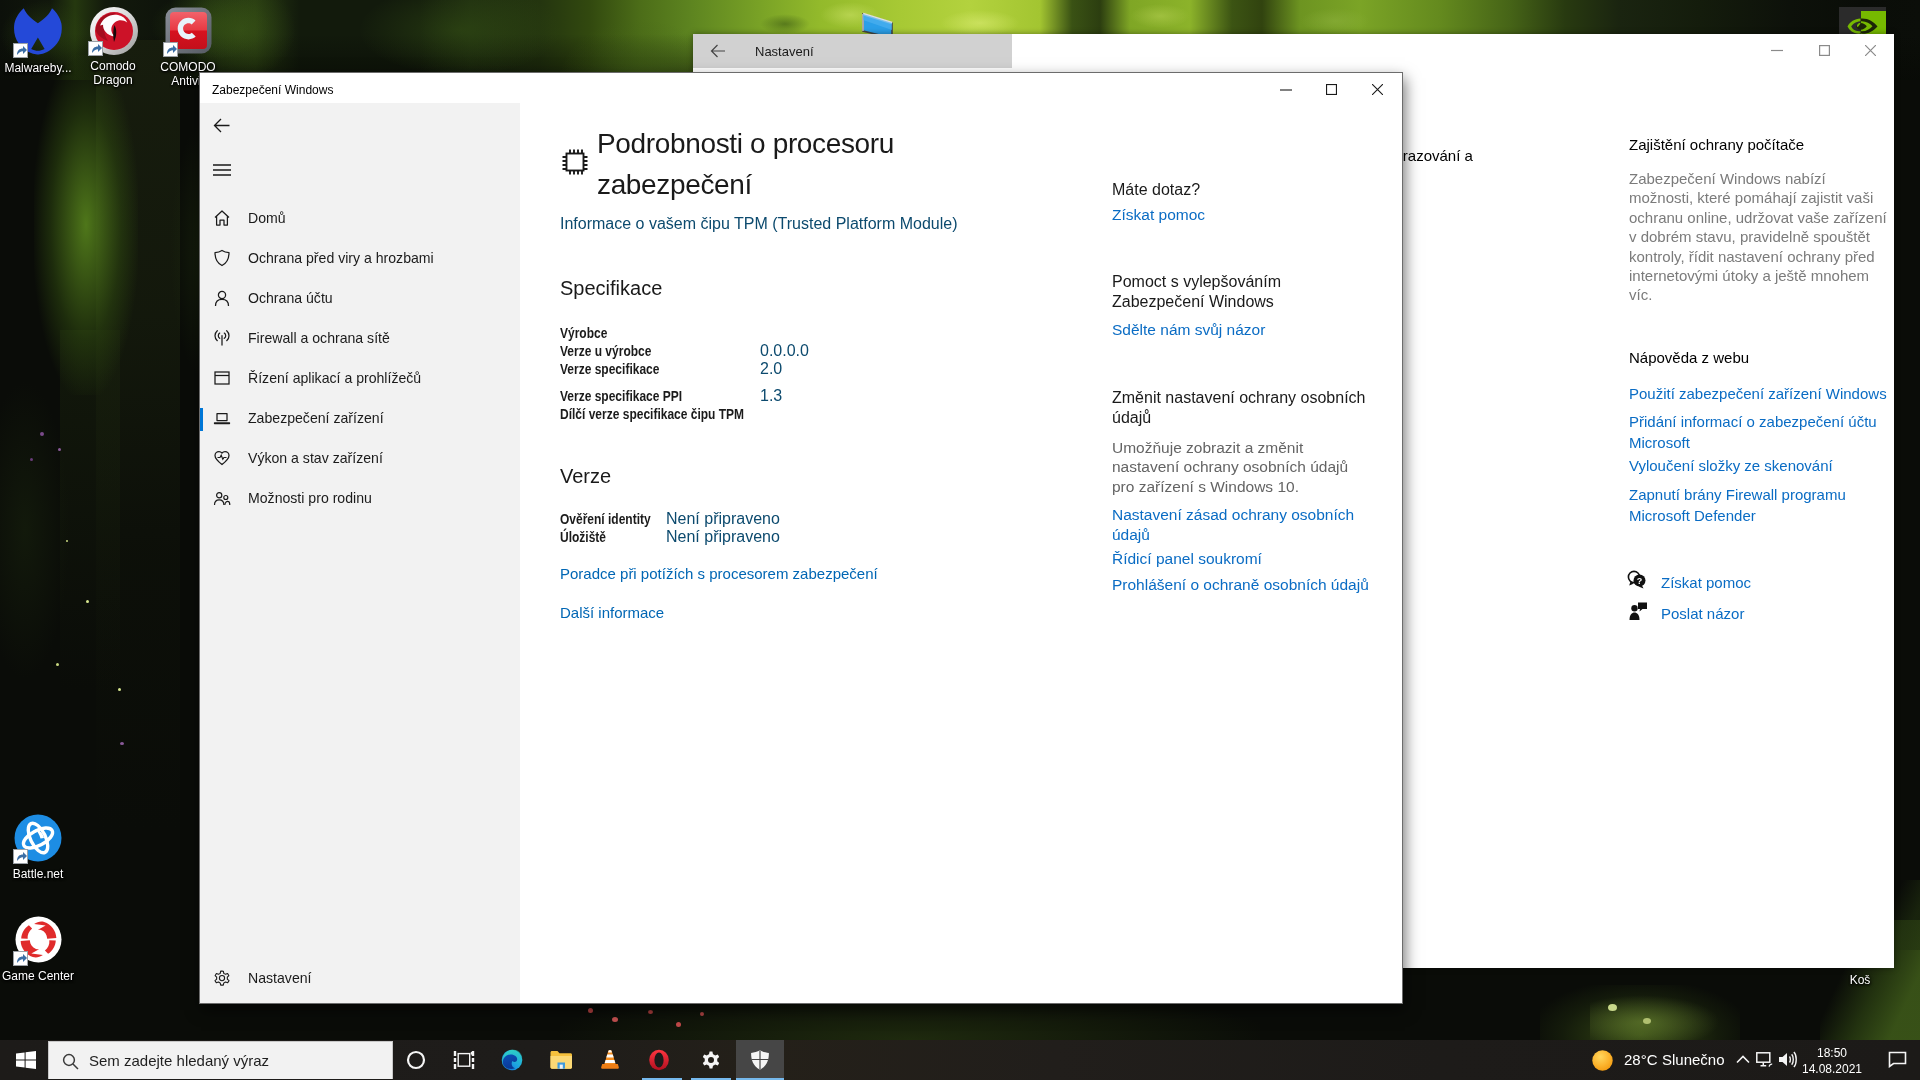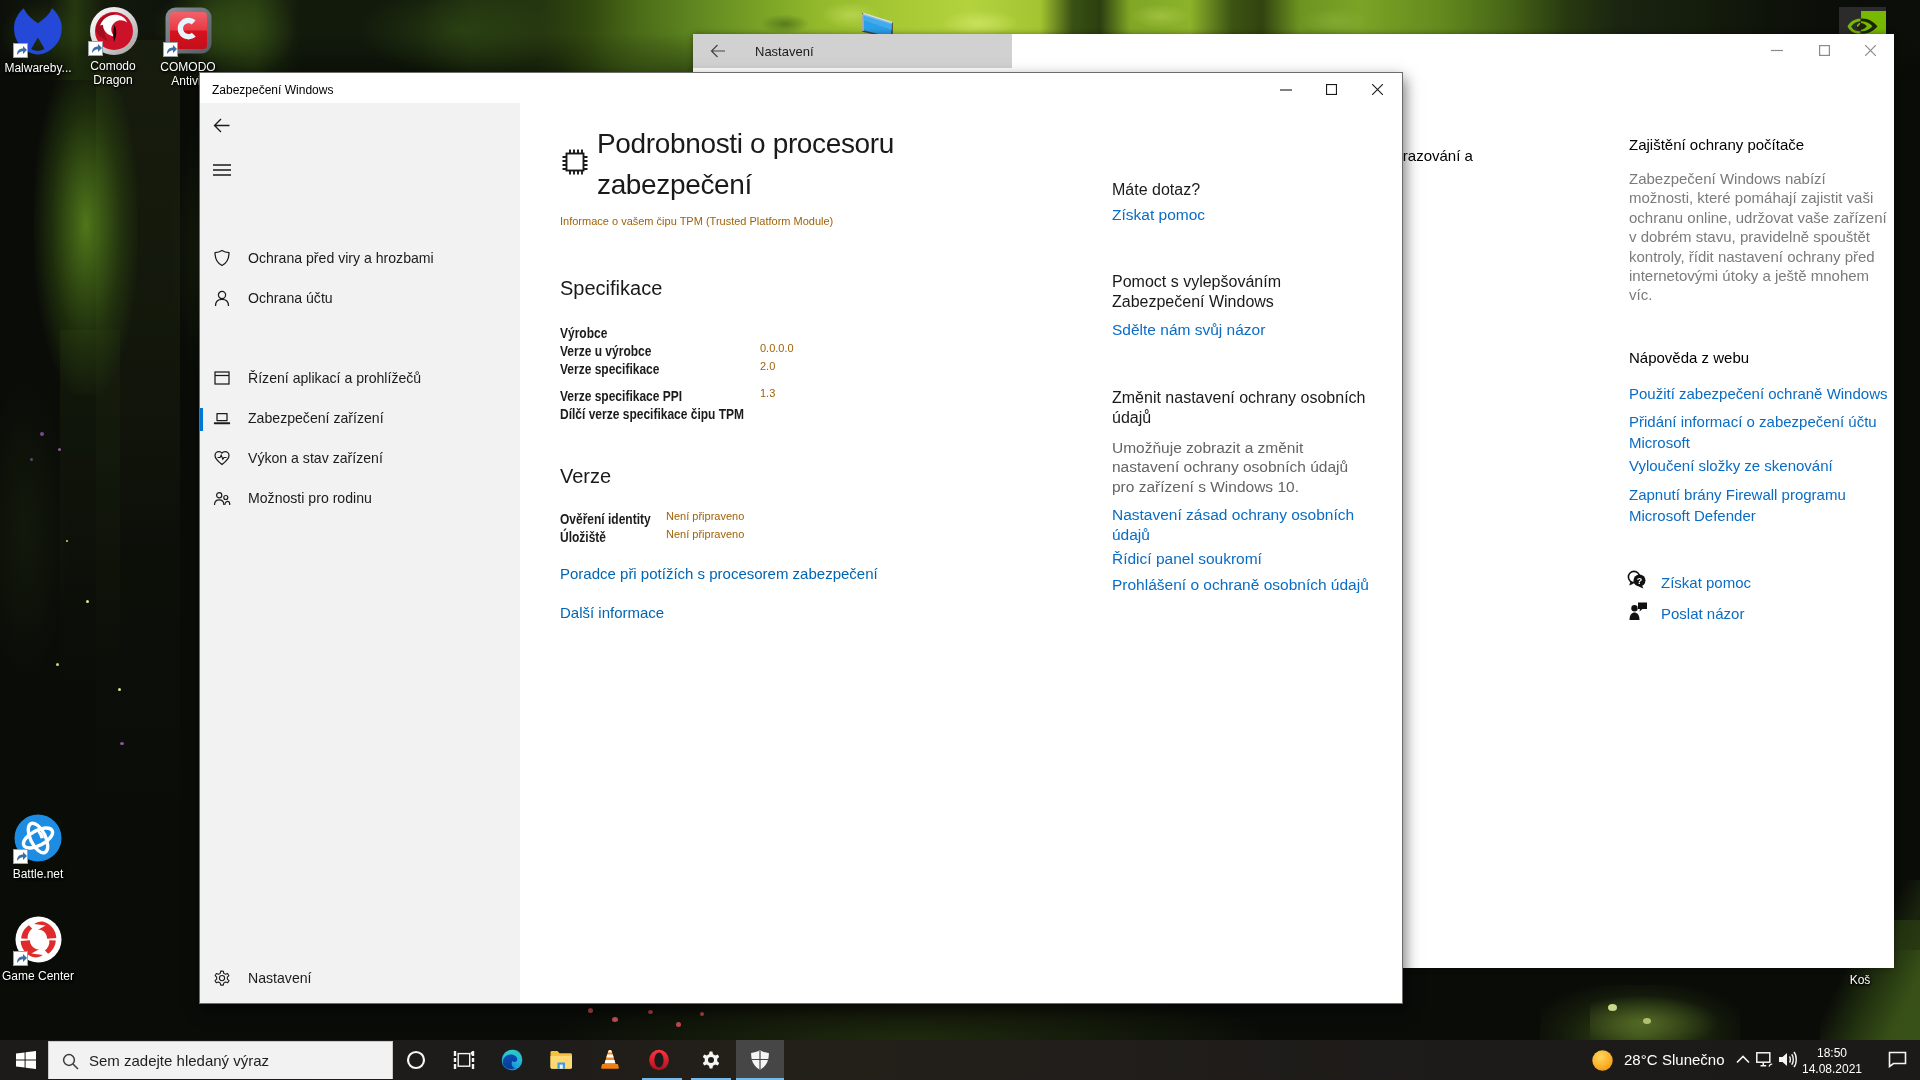--- a/index.html
+++ b/index.html
@@ -44,21 +44,21 @@
 #secwin { position:absolute; left:199px; top:72px; width:1204px; height:932px; background:#fff; border:1px solid #6c6c6c; box-shadow:2px 6px 14px rgba(0,0,0,.55); }
 #secwin .title { position:absolute; left:12px; top:10px; font-size:12px; color:#000; }
 #sidebar { position:absolute; left:0; top:30px; width:320px; height:900px; background:#f2f2f2; }
 .nav { position:absolute; left:0; width:320px; height:40px; }
 .nav .ic { position:absolute; left:13px; top:11px; width:18px; height:18px; }
 .nav .tx { position:absolute; left:48px; top:11px; font-size:15px; color:#1b1b1b; white-space:nowrap; transform:scaleX(0.94); transform-origin:0 0; }
 .selbar { position:absolute; left:0; width:3px; height:23px; background:#0077d7; }
 .h1line { font-size:28px; color:#1a1a1a; letter-spacing:-0.35px; line-height:41px; }
 .h2 { font-size:20px; color:#1a1a1a; }
 .lbl15 { font-size:15px; color:#1b1b1b; font-weight:bold; transform:scaleX(0.8); transform-origin:0 0; white-space:nowrap; }
-.val15 { font-size:11px; color:#a16207; }
+.val15 { font-size:16px; color:#0c4a6e; }
 .blink { font-size:15px; color:#0066b4; }
 .rh { font-size:16px; color:#1a1a1a; line-height:19.5px; }
 .rgray { font-size:15.5px; color:#646464; line-height:19.4px; }
 .rlink { font-size:15.5px; color:#0a6cc4; line-height:19.5px; }
 
 
 #taskbar { position:absolute; left:0; top:1040px; width:1920px; height:40px; background:linear-gradient(90deg,#1d1b19 0%,#1e1c1a 28%,#242019 40%,#211e1b 55%,#1d1b19 75%,#1c1a18 100%); }
 #search { position:absolute; left:48px; top:1px; width:345px; height:38px; background:#f2f2f2; border:1px solid #c8c8c8; border-bottom:none; }
 #search .ph { position:absolute; left:40px; top:10px; font-size:15px; color:#1f1f1f; }
 .tbtn { position:absolute; top:0; width:48px; height:40px; }
@@ -247,21 +247,21 @@
       </svg>
     <svg class="abs" style="left:1172px;top:11px" width="11" height="11">
         <path d="M0 0 L11 11 M11 0 L0 11" stroke="#8a8a8a" stroke-width="1.2"></path>
       </svg>
 
     <div class="abs stxt" style="left:684px;top:113px;">Zobrazování a</div>
 
     <div class="abs stxt" style="left:936px;top:102px;">Zajištění ochrany počítače</div>
     <div class="abs sgray" style="left:936px;top:135px;">Zabezpečení Windows nabízí<br>možnosti, které pomáhají zajistit vaši<br>ochranu online, udržovat vaše zařízení<br>v dobrém stavu, pravidelně spouštět<br>kontroly, řídit nastavení ochrany před<br>internetovými útoky a ještě mnohem<br>víc.</div>
     <div class="abs stxt" style="left:936px;top:315px;">Nápověda z webu</div>
-    <div class="abs slink" style="left:936px;top:349px;">Použití zabezpečení ochraně Windows</div>
+    <div class="abs slink" style="left:936px;top:349px;">Použití zabezpečení zařízení Windows</div>
     <div class="abs slink" style="left:936px;top:377px;">Přidání informací o zabezpečení účtu<br>Microsoft</div>
     <div class="abs slink" style="left:936px;top:421px;">Vyloučení složky ze skenování</div>
     <div class="abs slink" style="left:936px;top:450px;">Zapnutí brány Firewall programu<br>Microsoft Defender</div>
     <svg class="abs" style="left:934px;top:536px" width="20" height="19" viewBox="0 0 20 19">
         <circle cx="7" cy="7" r="5.6" fill="none" stroke="#111" stroke-width="1.6"></circle>
         <path d="M3.5 11.5 L2.2 15.5 L6.5 13.8 Z" fill="#111"></path>
         <circle cx="12.5" cy="10.5" r="6" fill="#111"></circle>
         <path d="M15 15.5 L16.5 18.5 L11.5 16.4 Z" fill="#111"></path>
         <text x="12.5" y="13.6" font-size="9" fill="#fff" text-anchor="middle" font-family="Liberation Sans" font-weight="bold">?</text>
       </svg>
@@ -288,32 +288,44 @@
 
     <div id="sidebar"></div>
     <svg class="abs" style="left:13px;top:45px" width="17" height="15" viewBox="0 0 17 15">
         <path d="M8 1 L1.5 7.5 L8 14 M1.5 7.5 L16.5 7.5" stroke="#1a1a1a" stroke-width="1.3" fill="none"></path>
       </svg>
     <svg class="abs" style="left:13px;top:91px" width="18" height="12">
         <path d="M0 1 H18 M0 6 H18 M0 11 H18" stroke="#1a1a1a" stroke-width="1.4"></path>
       </svg>
     <div class="selbar" style="top:335px;"></div>
 
+    <div class="nav" style="top:125px;">
+        <svg class="ic" viewBox="0 0 18 18">
+          <path d="M2 8.5 L9 2 L16 8.5 M3.6 7.4 V16 H7 V11 H11 V16 H14.4 V7.4" stroke="#1b1b1b" stroke-width="1.25" fill="none" stroke-linejoin="round"></path>
+        </svg>
+        <div class="tx">Domů</div>
+      </div>
     <div class="nav" style="top:165px;text-decoration:underline;">
         <svg class="ic" viewBox="0 0 18 18">
           <path d="M9 1.5 C11 2.8 13.8 3.5 16 3.6 C16 9 14.5 13.8 9 16.5 C3.5 13.8 2 9 2 3.6 C4.2 3.5 7 2.8 9 1.5 Z" stroke="#1b1b1b" stroke-width="1.25" fill="none" stroke-linejoin="round"></path>
         </svg>
         <div class="tx">Ochrana před viry a hrozbami</div>
       </div>
     <div class="nav" style="top:205px;padding-left:9px;">
         <svg class="ic" viewBox="0 0 18 18">
           <circle cx="9" cy="6" r="3.6" stroke="#1b1b1b" stroke-width="1.25" fill="none"></circle>
           <path d="M2.5 17 C2.5 12.5 5.3 10.4 9 10.4 C12.7 10.4 15.5 12.5 15.5 17" stroke="#1b1b1b" stroke-width="1.25" fill="none"></path>
         </svg>
         <div class="tx">Ochrana účtu</div>
+      </div>
+    <div class="nav" style="top:245px;">
+        <svg class="ic" viewBox="0 0 18 18">
+          <path d="M9 6.5 V16 M6.7 9.3 C5.8 8.7 5.3 7.8 5.3 6.7 C5.3 5.6 5.8 4.7 6.7 4.1 M11.3 4.1 C12.2 4.7 12.7 5.6 12.7 6.7 C12.7 7.8 12.2 8.7 11.3 9.3 M4.3 11.7 C2.9 10.5 2 8.7 2 6.7 C2 4.7 2.9 2.9 4.3 1.7 M13.7 1.7 C15.1 2.9 16 4.7 16 6.7 C16 8.7 15.1 10.5 13.7 11.7" stroke="#1b1b1b" stroke-width="1.25" fill="none" stroke-linecap="round"></path>
+        </svg>
+        <div class="tx">Firewall a ochrana sítě</div>
       </div>
     <div class="nav" style="top:285px;">
         <svg class="ic" viewBox="0 0 18 18">
           <rect x="2" y="3" width="14" height="12" stroke="#1b1b1b" stroke-width="1.25" fill="none"></rect>
           <path d="M2 6.5 H16" stroke="#1b1b1b" stroke-width="1.25"></path>
         </svg>
         <div class="tx">Řízení aplikací a prohlížečů</div>
       </div>
     <div class="nav" style="top:325px;">
         <svg class="ic" viewBox="0 0 18 18">

